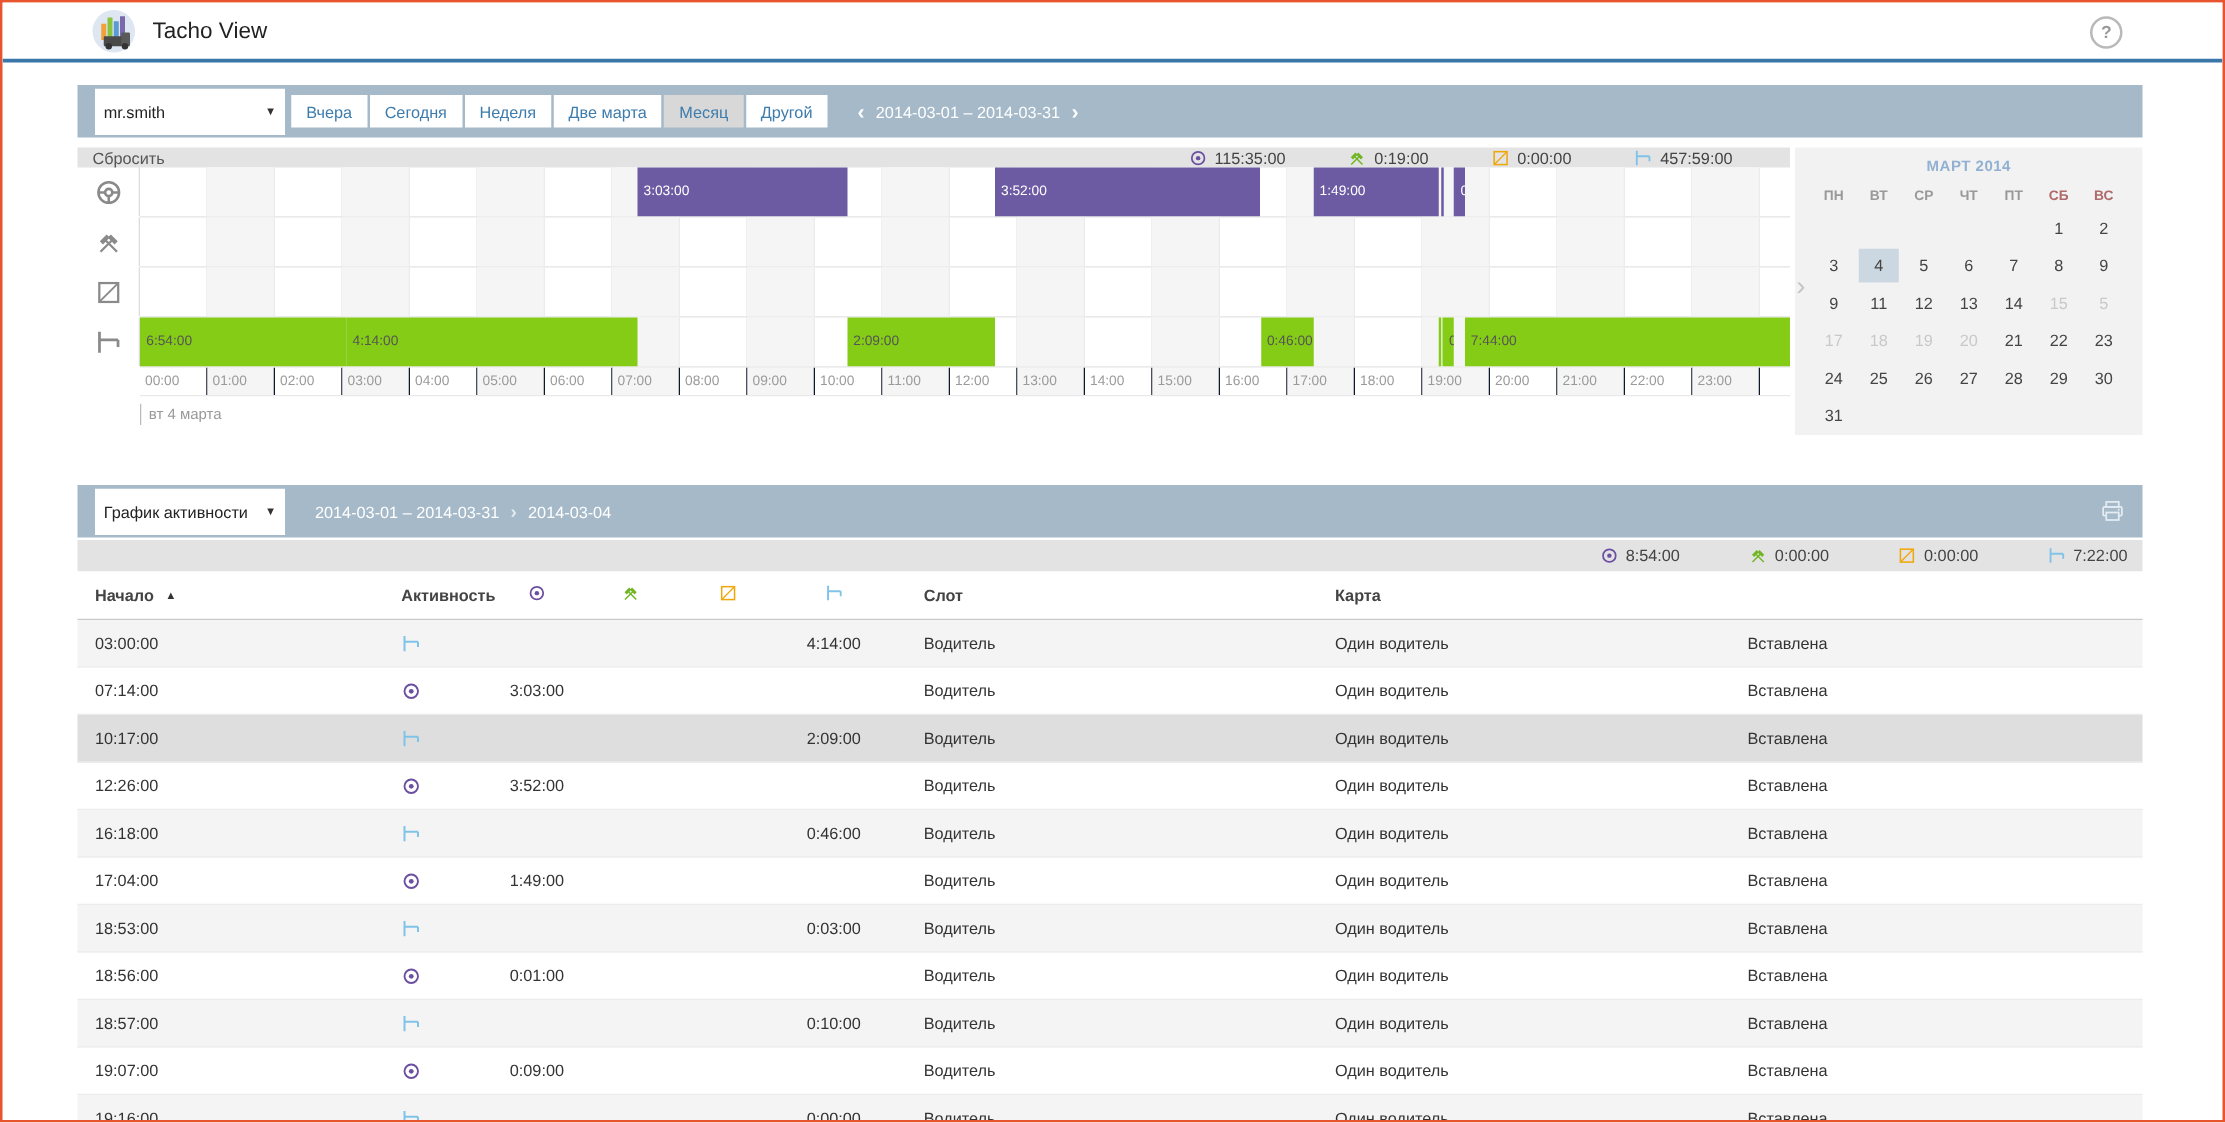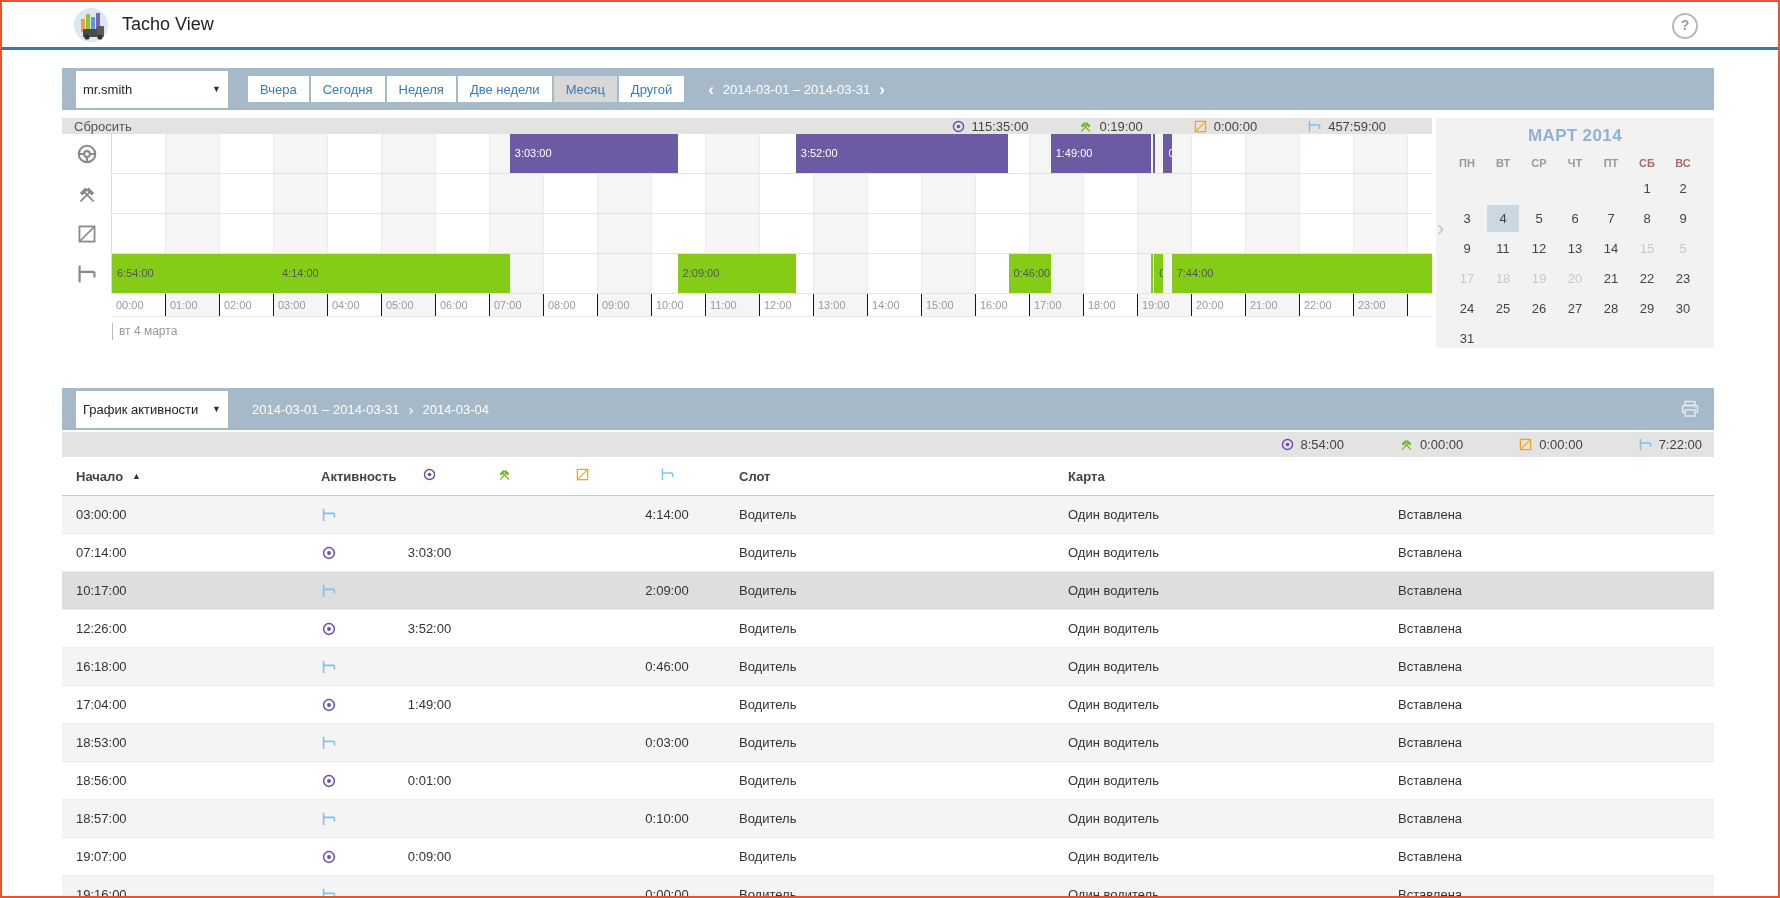--- a/index.html
+++ b/index.html
@@ -12,21 +12,21 @@
   .app-title{margin-left:13px;font-size:18px;color:#222;}
   .help{position:absolute;right:80px;top:11px;width:22px;height:22px;border:2px solid #b9b9b9;border-radius:50%;
         color:#9a9a9a;font-size:14px;font-weight:bold;text-align:center;line-height:21px;cursor:pointer;}
   
   .main{margin-left:60px;width:1652px;}
   .toolbar{height:42px;background:#a5b9c9;display:flex;align-items:center;padding:0 14px;box-sizing:border-box;}
   .toolbar.first{margin-top:18px;}
   .select{width:152px;height:37px;background:#fff;display:flex;align-items:center;justify-content:space-between;
           padding:0 7px;font-size:13px;color:#222;cursor:pointer;box-sizing:border-box;}
   .select .arrow{font-size:9px;color:#333;}
-  .btn-group{display:flex;gap:2px;margin-left:20px;}
+  .btn-group{display:flex;gap:2px;margin-left:5px;}
   .btn{height:26px;padding:0 12px;background:#fff;color:#3d7cad;font-size:13px;display:flex;align-items:center;cursor:pointer;}
   .btn.active{background:#d8d8d8;}
   .datenav{display:flex;align-items:center;gap:9px;margin-left:24px;color:#fff;font-size:13px;}
   .chev{font-size:17px;font-weight:bold;color:#fff;cursor:pointer;line-height:1;}
   .crumb-sep{color:#e3ebf2;font-size:15px;font-weight:bold;}
   .print{margin-left:auto;cursor:pointer;width:20px;height:20px;}
   
   .panel{display:flex;margin-top:8px;}
   .tl-left{width:1370px;}
   .statsbar{height:16px;background:#e3e3e3;display:flex;align-items:center;font-size:13px;color:#555;padding:0 12px;box-sizing:border-box;}
@@ -42,21 +42,21 @@
   .bar{position:absolute;top:0;height:39px;overflow:hidden;white-space:nowrap;}
   .bar span{font-size:11px;line-height:39px;padding-left:5px;display:block;}
   .bar.drive{background:#6c5ba3;} .bar.drive span{color:#fff;}
   .bar.rest{background:#84cc16;} .bar.rest span{color:#555;}
   .tl-axis{margin-left:50px;width:1320px;height:22px;display:flex;border-bottom:1px solid #e9e9e9;}
   .axis-cell{width:54px;height:100%;box-sizing:border-box;font-size:11px;color:#9a9a9a;padding:5px 0 0 4px;border-right:1px solid #0f172a;}
   .axis-cell.odd{background:#f5f5f5;}
   .tl-day{margin-left:50px;margin-top:6px;width:max-content;font-size:12px;color:#999;border-left:1px solid #bbb;padding:1px 0 2px 6px;}
   
   .cal{width:278px;margin-left:4px;height:230px;background:#f2f2f2;position:relative;box-sizing:border-box;padding-top:8px;}
-  .cal-title{text-align:center;font-size:17px;font-weight:bold;color:#92b1d2;letter-spacing:.4px;}
+  .cal-title{text-align:center;font-size:12px;font-weight:bold;color:#92b1d2;letter-spacing:.4px;}
   .cal-grid{width:252px;margin:6px auto 0;}
   .cal-row{display:flex;height:30px;}
   .cal-row.wdr{height:22px;}
   .cal-cell{width:36px;text-align:center;font-size:13px;color:#444;line-height:30px;cursor:pointer;}
   .cal-cell.wd{font-size:11px;font-weight:bold;color:#999;line-height:22px;cursor:default;}
   .cal-cell.wd.weekend{color:#b06a6a;}
   .cal-cell.muted{color:#c9c9c9;}
   .cal-cell.selected span{display:inline-block;width:32px;height:27px;line-height:27px;background:#cbd8e2;margin-top:1px;}
   .cal-chevron{position:absolute;left:1px;top:100px;font-size:22px;color:#c4c4c4;cursor:pointer;line-height:1;}
   
@@ -105,21 +105,21 @@
 
     <div class="toolbar first">
       <div class="select">
         <span>mr.smith</span>
         <span class="arrow">▼</span>
       </div>
       <div class="btn-group">
           <div class="btn">Вчера</div>
           <div class="btn">Сегодня</div>
           <div class="btn">Неделя</div>
-          <div class="btn">Две недели</div>
+          <div class="btn">Две марта</div>
           <div class="btn active">Месяц</div>
           <div class="btn">Другой</div>
         </div>
       <div class="datenav">
         <span class="chev">‹</span>
         <span>2014-03-01  –  2014-03-31</span>
         <span class="chev">›</span>
       </div>
     </div>
 

